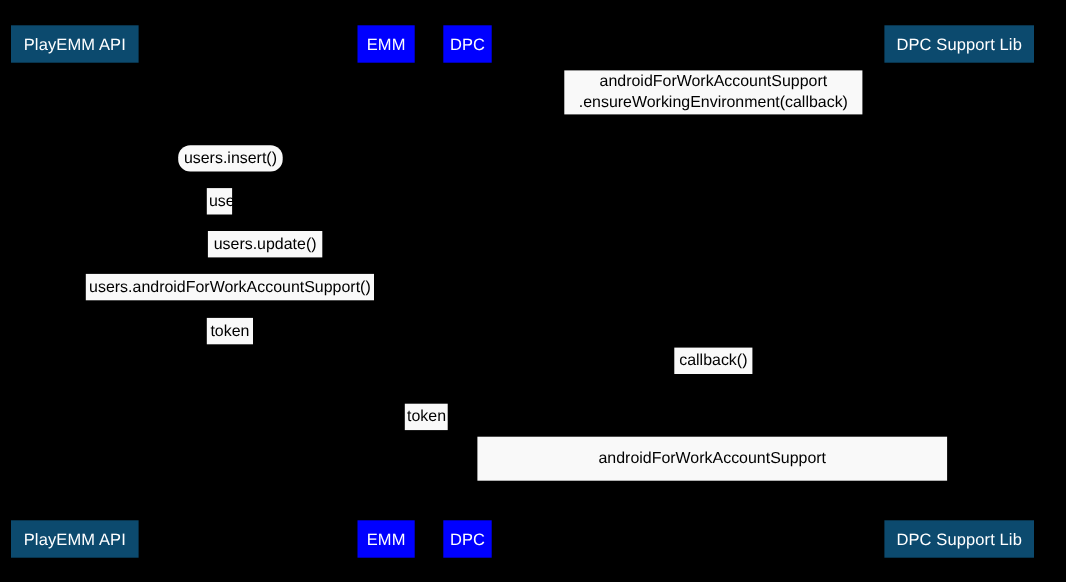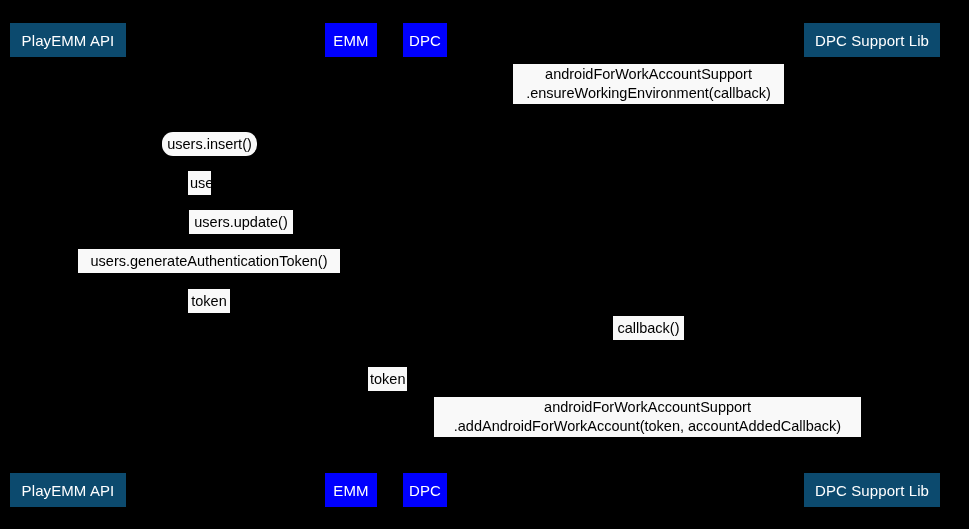--- a/index.html
+++ b/index.html
@@ -71,25 +71,25 @@
       </div>
       <div class="actor-box actor-green" style="left: 804px; top: 23px; width: 136px; height: 34px;">
         <span>DPC Support Lib</span>
       </div>
     </div>
   <div id="messages-layer">
       <div class="msg-label" style="left: 513px; top: 64px; width: 271px; height: 40px;"><span class="line">androidForWorkAccountSupport</span><span class="line">.ensureWorkingEnvironment(callback)</span></div>
       <div class="msg-label single" style="left: 162px; top: 132px; width: 95px; height: 22px; border-radius: 11px;"><span class="line">users.insert()</span></div>
       <div class="msg-label single" style="left: 188px; top: 171px; width: 23px; height: 22px;"><span class="line">userID</span></div>
       <div class="msg-label single" style="left: 157px; top: 210px; width: 104px; height: 22px; margin-left: 32px;"><span class="line">users.update()</span></div>
-      <div class="msg-label single" style="left: 78px; top: 249px; width: 262px; height: 22px;"><span class="line">users.generateAuthenticationToken()</span></div>
+      <div class="msg-label single" style="left: 78px; top: 249px; width: 262px; height: 22px;"><span class="line">users.androidForWorkAccountSupport()</span></div>
       <div class="msg-label single" style="left: 188px; top: 289px; width: 42px; height: 22px;"><span class="line">token</span></div>
       <div class="msg-label single" style="left: 613px; top: 316px; width: 71px; height: 22px;"><span class="line">callback()</span></div>
       <div class="msg-label single" style="left: 368px; top: 367px; width: 39px; height: 22px;"><span class="line">token</span></div>
-      <div class="msg-label" style="left: 434px; top: 397px; width: 427px; height: 40px;"><span class="line">androidForWorkAccountSupport</span><span class="line">.addAndroidForWorkAccount(token, accountAddedCallback)</span></div>
+      <div class="msg-label" style="left: 434px; top: 397px; width: 427px; height: 40px;"><span class="line">androidForWorkAccountSupport</span></div>
     </div>
   <div id="actors-bottom-layer">
       <div class="actor-box actor-green" style="left: 10px; top: 473px; width: 116px; height: 34px;">
         <span>PlayEMM API</span>
       </div>
       <div class="actor-box actor-blue" style="left: 325px; top: 473px; width: 52px; height: 34px;">
         <span>EMM</span>
       </div>
       <div class="actor-box actor-blue" style="left: 403px; top: 473px; width: 44px; height: 34px;">
         <span>DPC</span>

